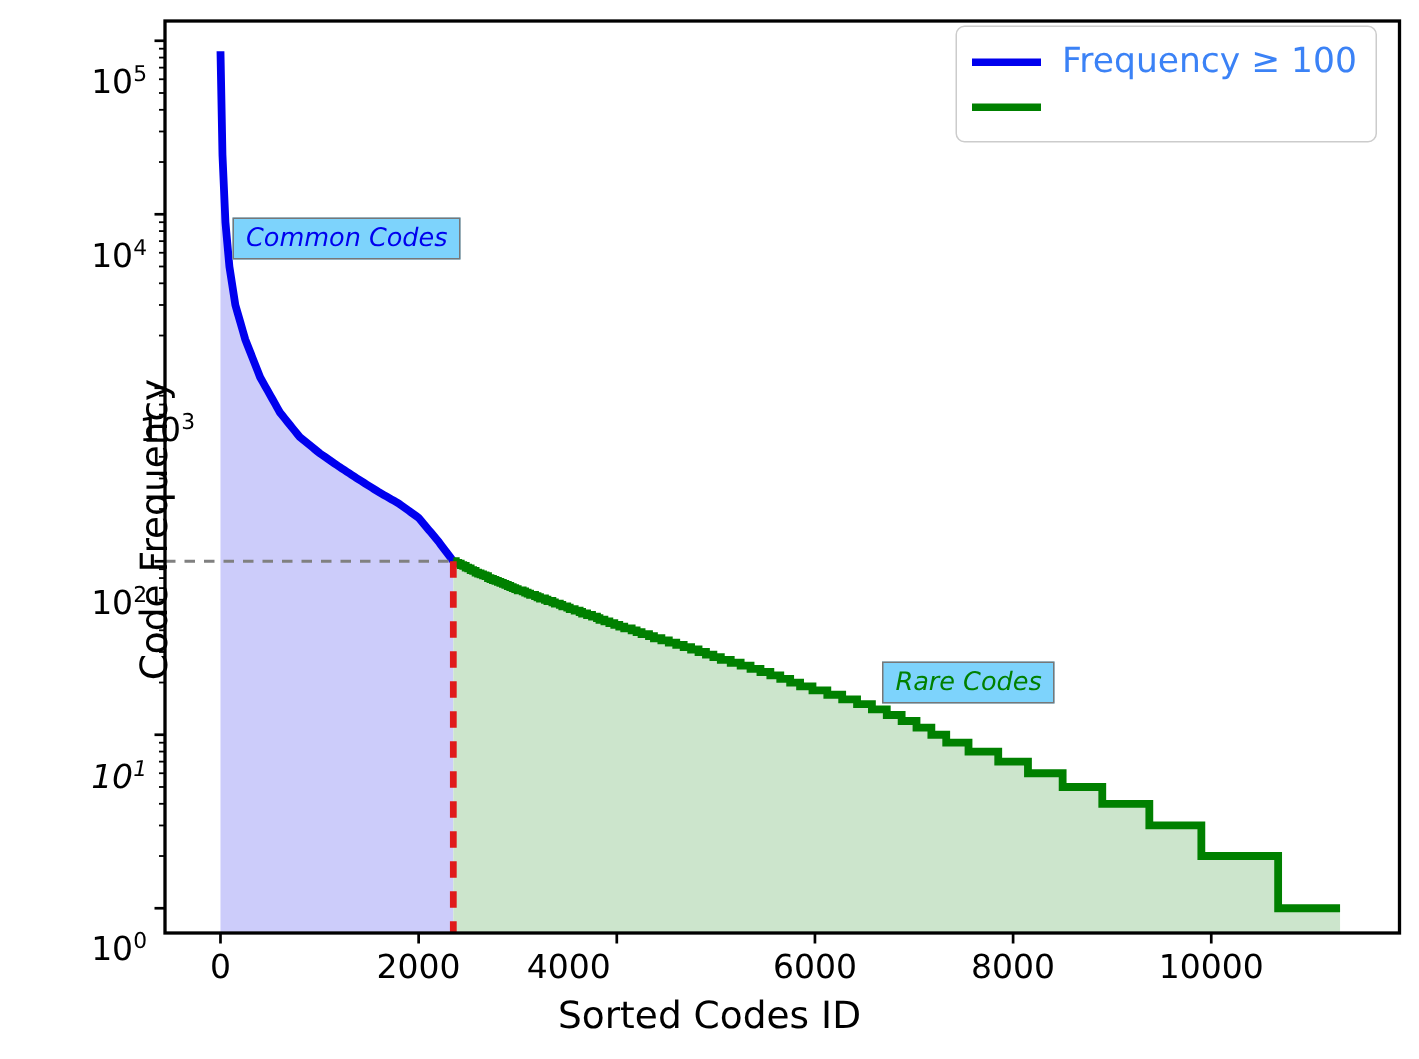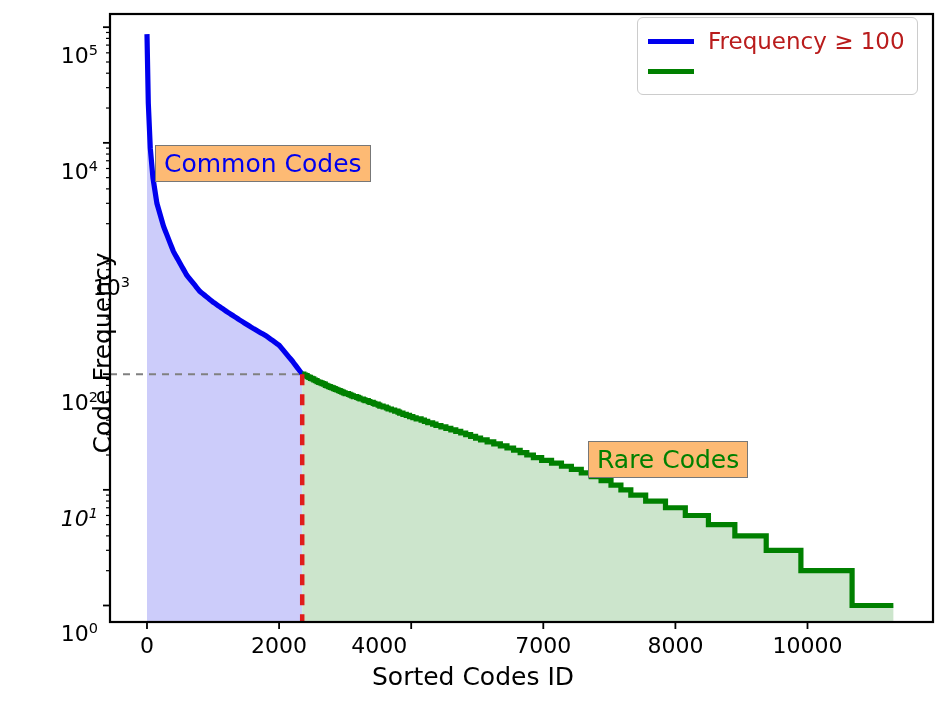--- a/index.html
+++ b/index.html
@@ -5,29 +5,29 @@
   html,body{margin:0;padding:0;background:#ffffff;}
   body{width:946px;height:706px;overflow:hidden;
        font-family:"DejaVu Sans","Liberation Sans",sans-serif;}
   #figure{position:relative;width:946px;height:706px;background:#ffffff;}
   #plot-svg{position:absolute;left:0;top:0;}
   .ylabel{position:absolute;left:2px;top:50%;transform:translateY(-50%) rotate(-90deg);
           transform-origin:center center;white-space:nowrap;font-size:25px;color:#000;}
   .xlabel{position:absolute;width:946px;text-align:center;top:662px;font-size:25px;color:#000;}
   .tick{position:absolute;font-size:22px;color:#000;white-space:nowrap;}
   .ytick{text-align:right;margin-top:32px;}
-  .anno{position:absolute;background:#fdba74;border:1.3px solid #777777;
-        padding:3px 8px;font-size:25px;white-space:nowrap;}
+  .anno{position:absolute;background:#7dd3fc;border:1.3px solid #777777;
+        padding:3px 8px;font-size:17px;white-space:nowrap;font-style:italic;}
   #anno-common{left:155px;top:145px;color:#0000ee;}
   #anno-rare{left:588px;top:441px;color:#008000;text-align:center;}
   #legend{position:absolute;left:637px;top:17px;background:#ffffff;
           border:1px solid #cccccc;border-radius:6px;padding:8px 12px 8px 10px;}
   .leg-row{display:flex;align-items:center;height:30px;}
   .leg-swatch{width:46px;height:5px;margin-right:14px;flex:0 0 auto;}
-  .leg-text{font-size:23px;color:#b91c1c;white-space:nowrap;}
+  .leg-text{font-size:23px;color:#3b82f6;white-space:nowrap;}
   .sup{font-size:0.66em;vertical-align:super;}
 </style>
 </head>
 <body>
 
 <div id="figure">
 
   <svg id="plot-svg" width="946" height="706">
     <defs></defs>
 
@@ -99,21 +99,21 @@
       </g>
   </svg>
 
   <div class="ylabel">Code Frequency</div>
   <div class="xlabel">Sorted Codes ID</div>
 
   <div id="ticklabels">
       <div class="tick" style="left: 86.9888px; top: 633px; width: 120px; text-align: center;">0</div>
       <div class="tick" style="left: 219.091px; top: 633px; width: 120px; text-align: center;">2000</div>
       <div class="tick" style="left: 351.194px; top: 633px; width: 120px; text-align: left;">4000</div>
-      <div class="tick" style="left: 483.297px; top: 633px; width: 120px; text-align: center;">7000</div>
+      <div class="tick" style="left: 483.297px; top: 633px; width: 120px; text-align: center;">6000</div>
       <div class="tick" style="left: 615.4px; top: 633px; width: 120px; text-align: center;">8000</div>
       <div class="tick" style="left: 747.502px; top: 633px; width: 120px; text-align: center;">10000</div>
       <div class="tick ytick" style="left: 0px; top: 588.499px; width: 98px;">10<span class="sup">0</span></div>
       <div class="tick ytick" style="left: 0px; top: 472.835px; width: 98px; font-style: italic;">10<span class="sup">1</span></div>
       <div class="tick ytick" style="left: 0px; top: 357.171px; width: 98px;">10<span class="sup">2</span></div>
       <div class="tick ytick" style="left: 0px; top: 241.507px; width: 98px; padding-left: 32px;">10<span class="sup">3</span></div>
       <div class="tick ytick" style="left: 0px; top: 125.843px; width: 98px;">10<span class="sup">4</span></div>
       <div class="tick ytick" style="left: 0px; top: 10.1791px; width: 98px;">10<span class="sup">5</span></div>
     </div>
 

